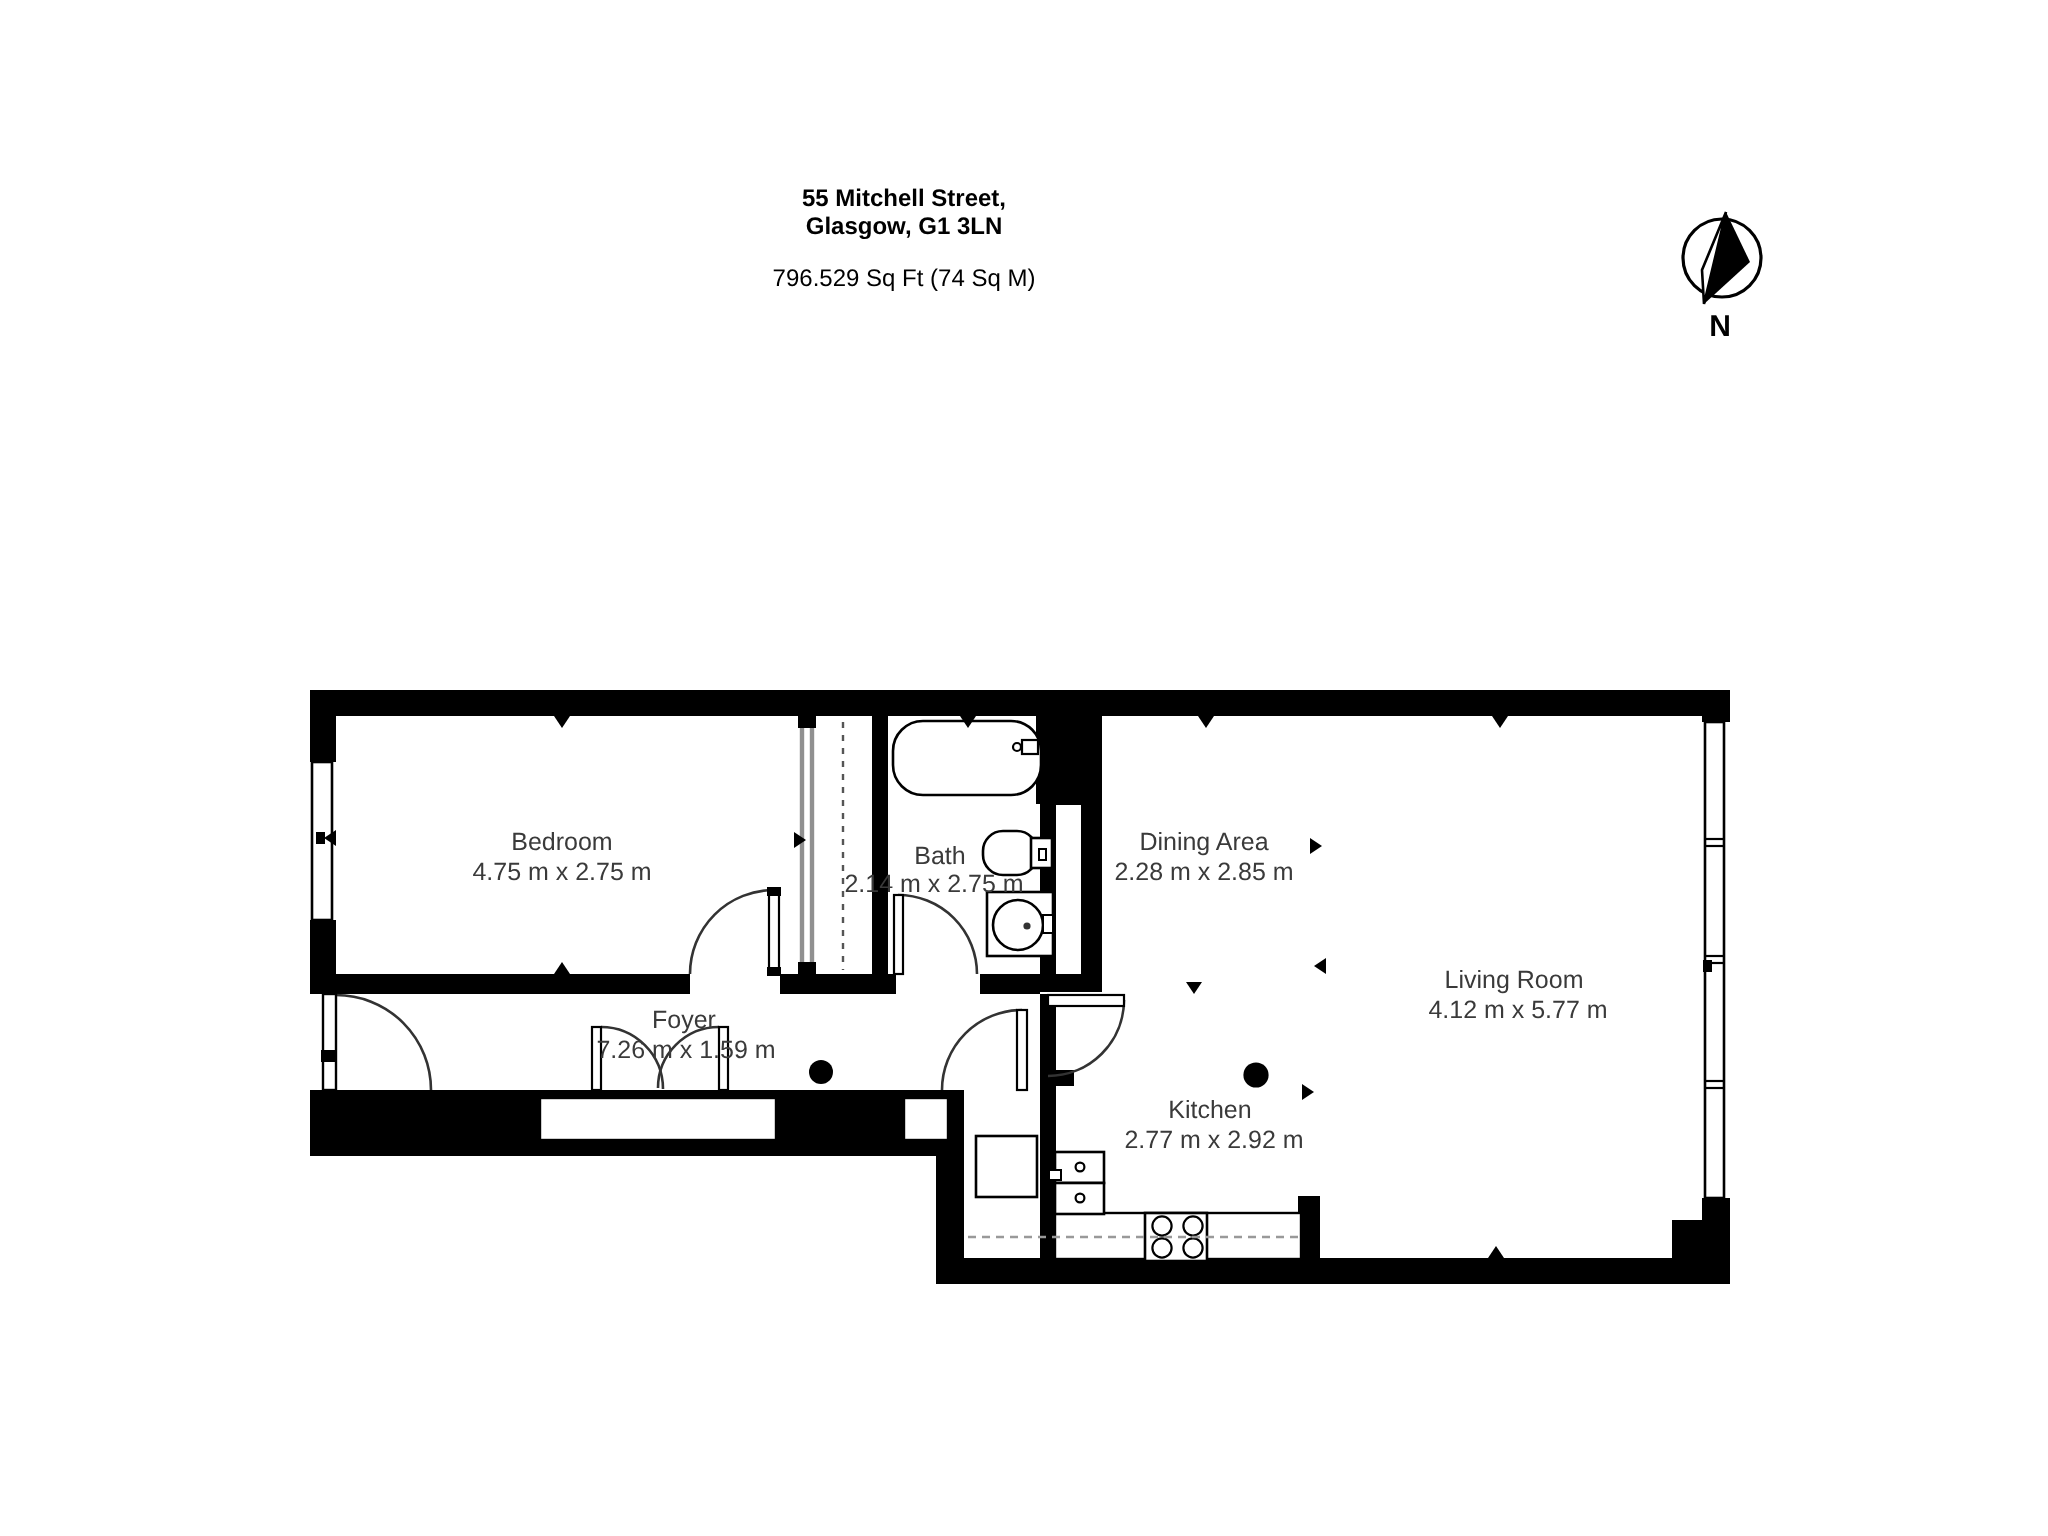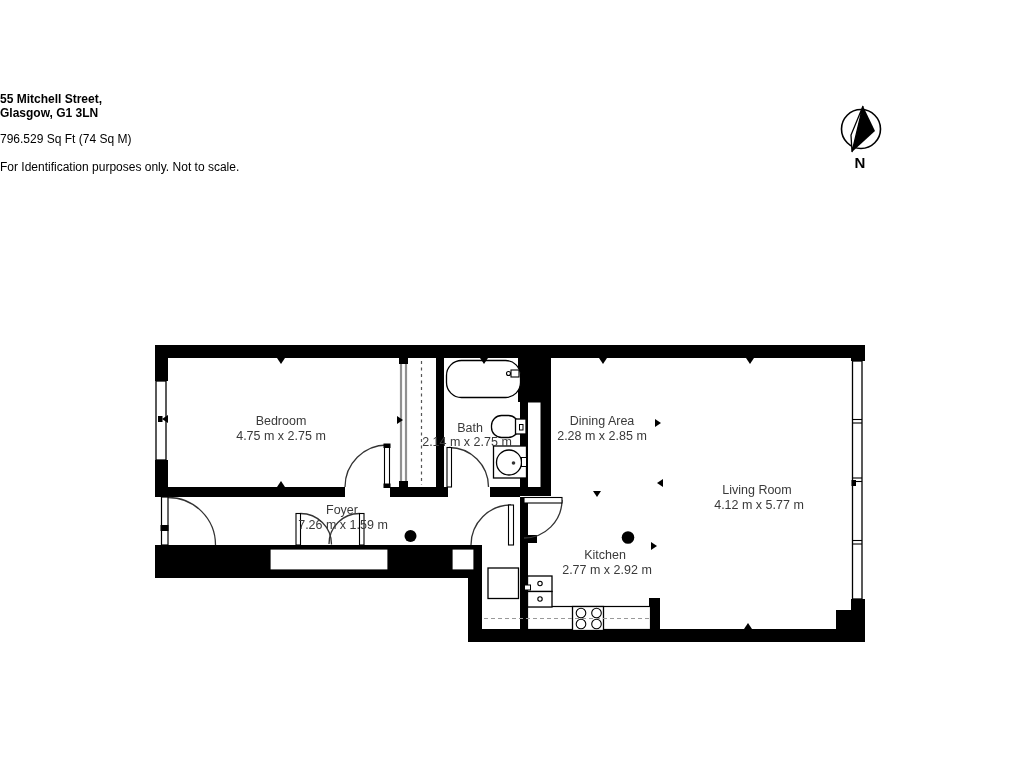--- a/index.html
+++ b/index.html
@@ -1,37 +1,36 @@
 <!DOCTYPE html>
 <html><head>
 <meta charset="utf-8">
 <style>
   html,body{margin:0;padding:0;background:#ffffff;width:1024px;height:768px;overflow:hidden;}
   body{font-family:"Liberation Sans",sans-serif;position:relative;}
-  .header{position:absolute;top:93px;left:0;width:904px;color:#000;}
+  .header{position:absolute;top:93px;left:0;width:904px;text-align:center;color:#000;}
   .header p{margin:0;font-size:12px;line-height:13.5px;}
   .addr{font-weight:bold;}
   .gap{height:13px;}
   .gap2{height:14px;}
   .north{position:absolute;left:828px;top:93px;}
   .plan{position:absolute;left:0;top:0;}
   svg text{font-family:"Liberation Sans",sans-serif;}
   .room-name,.room-dims{font-size:12.5px;fill:#3a3a3a;}
   .nlabel{font-size:15px;font-weight:bold;fill:#000;}
 </style>
 </head>
 <body>
 
 <div class="header">
   <p class="addr">55 Mitchell Street,</p>
   <p class="addr">Glasgow, G1 3LN</p>
   <div class="gap"></div>
   <p>796.529 Sq Ft (74 Sq M)</p>
   <div class="gap2"></div>
-  <p>For Identification purposes only. Not to scale.</p>
 </div>
 
 <svg class="north" width="70" height="85" viewBox="0 0 70 85">
   <circle cx="33" cy="36" r="19.5" fill="#fff" stroke="#000" stroke-width="1.6"></circle>
   <polygon points="35,13 23,42 24,59" fill="#fff" stroke="#000" stroke-width="1.3"></polygon>
   <polygon points="35,13 47,38 24,59" fill="#000"></polygon>
   <text x="32" y="75" text-anchor="middle" class="nlabel">N</text>
 </svg>
 
 <svg class="plan" width="1024" height="768" viewBox="0 0 1024 768">

